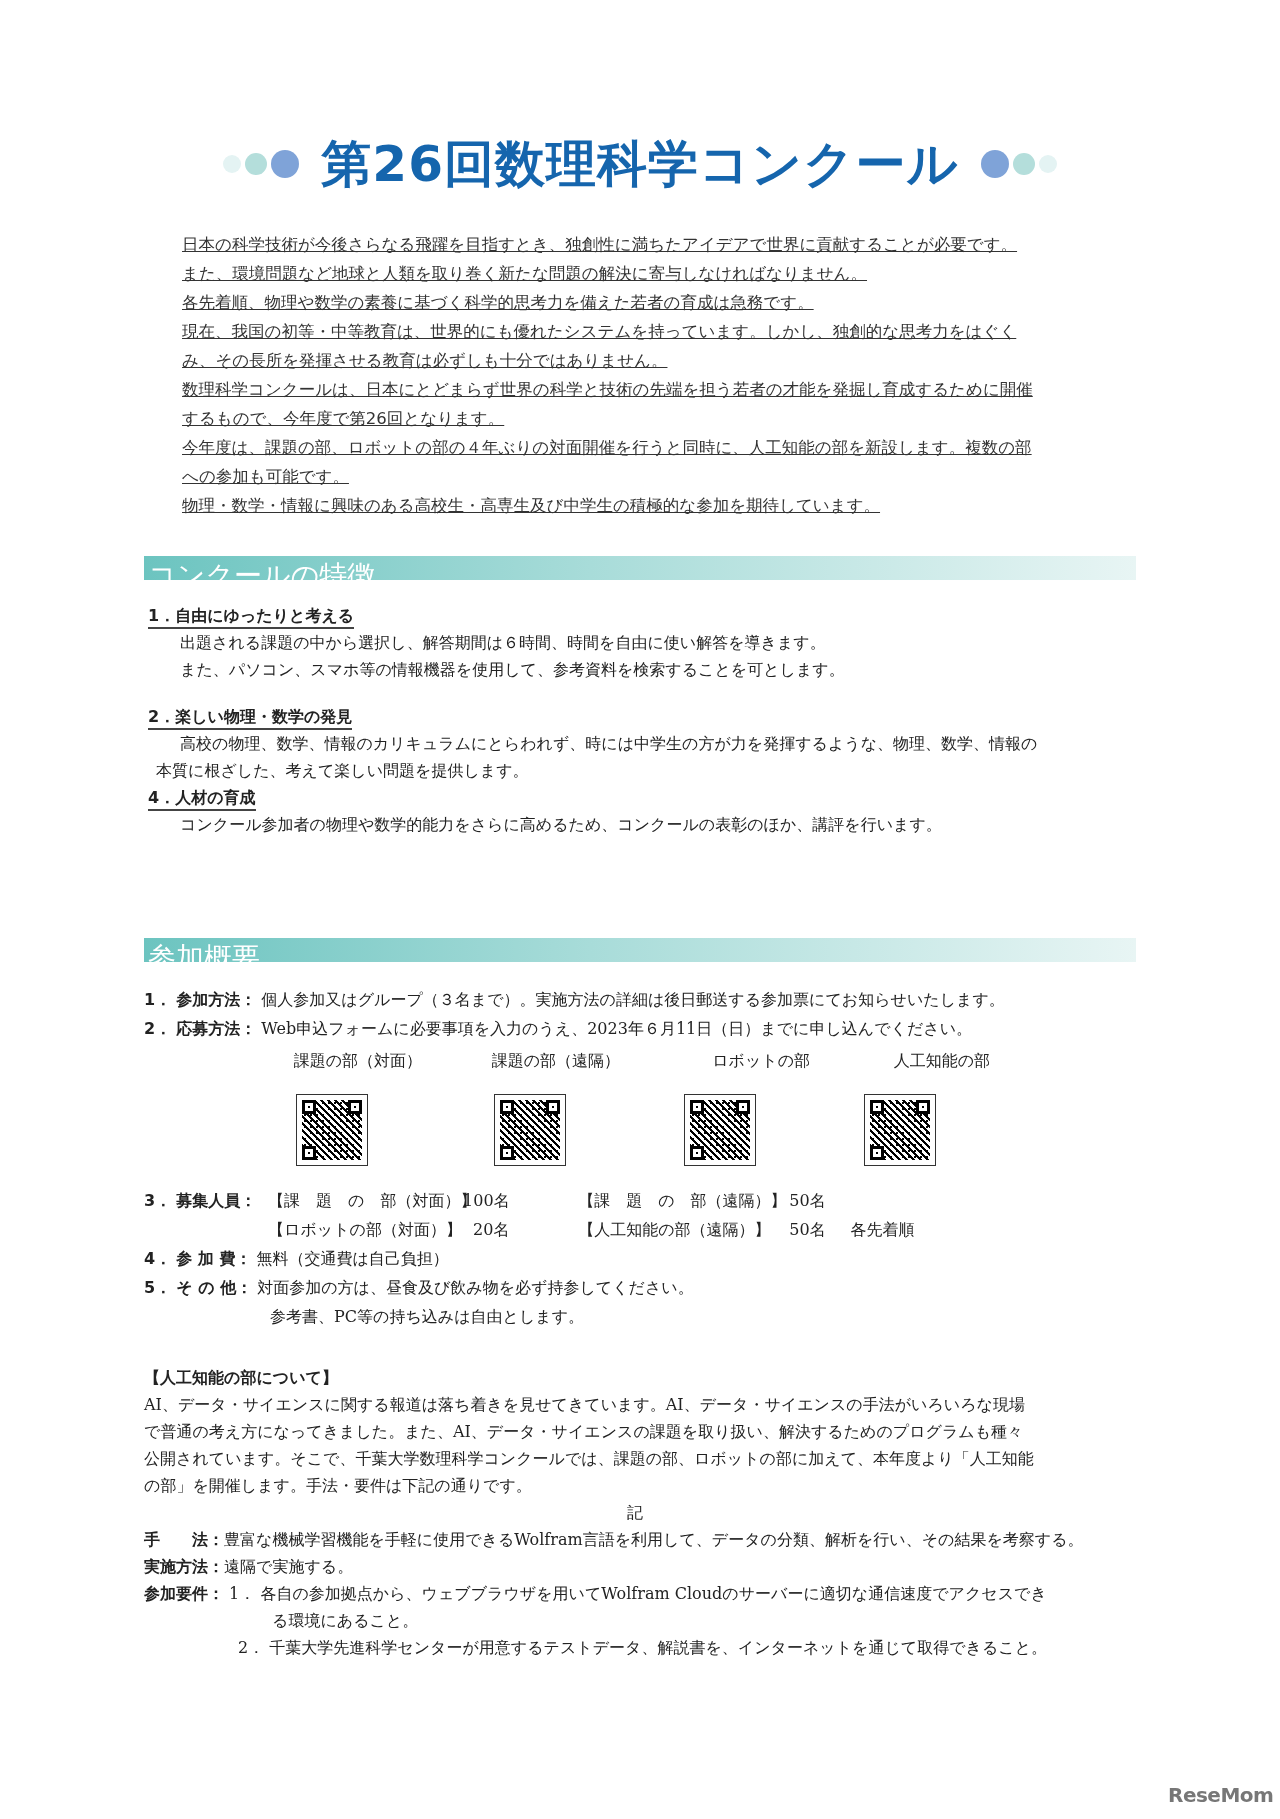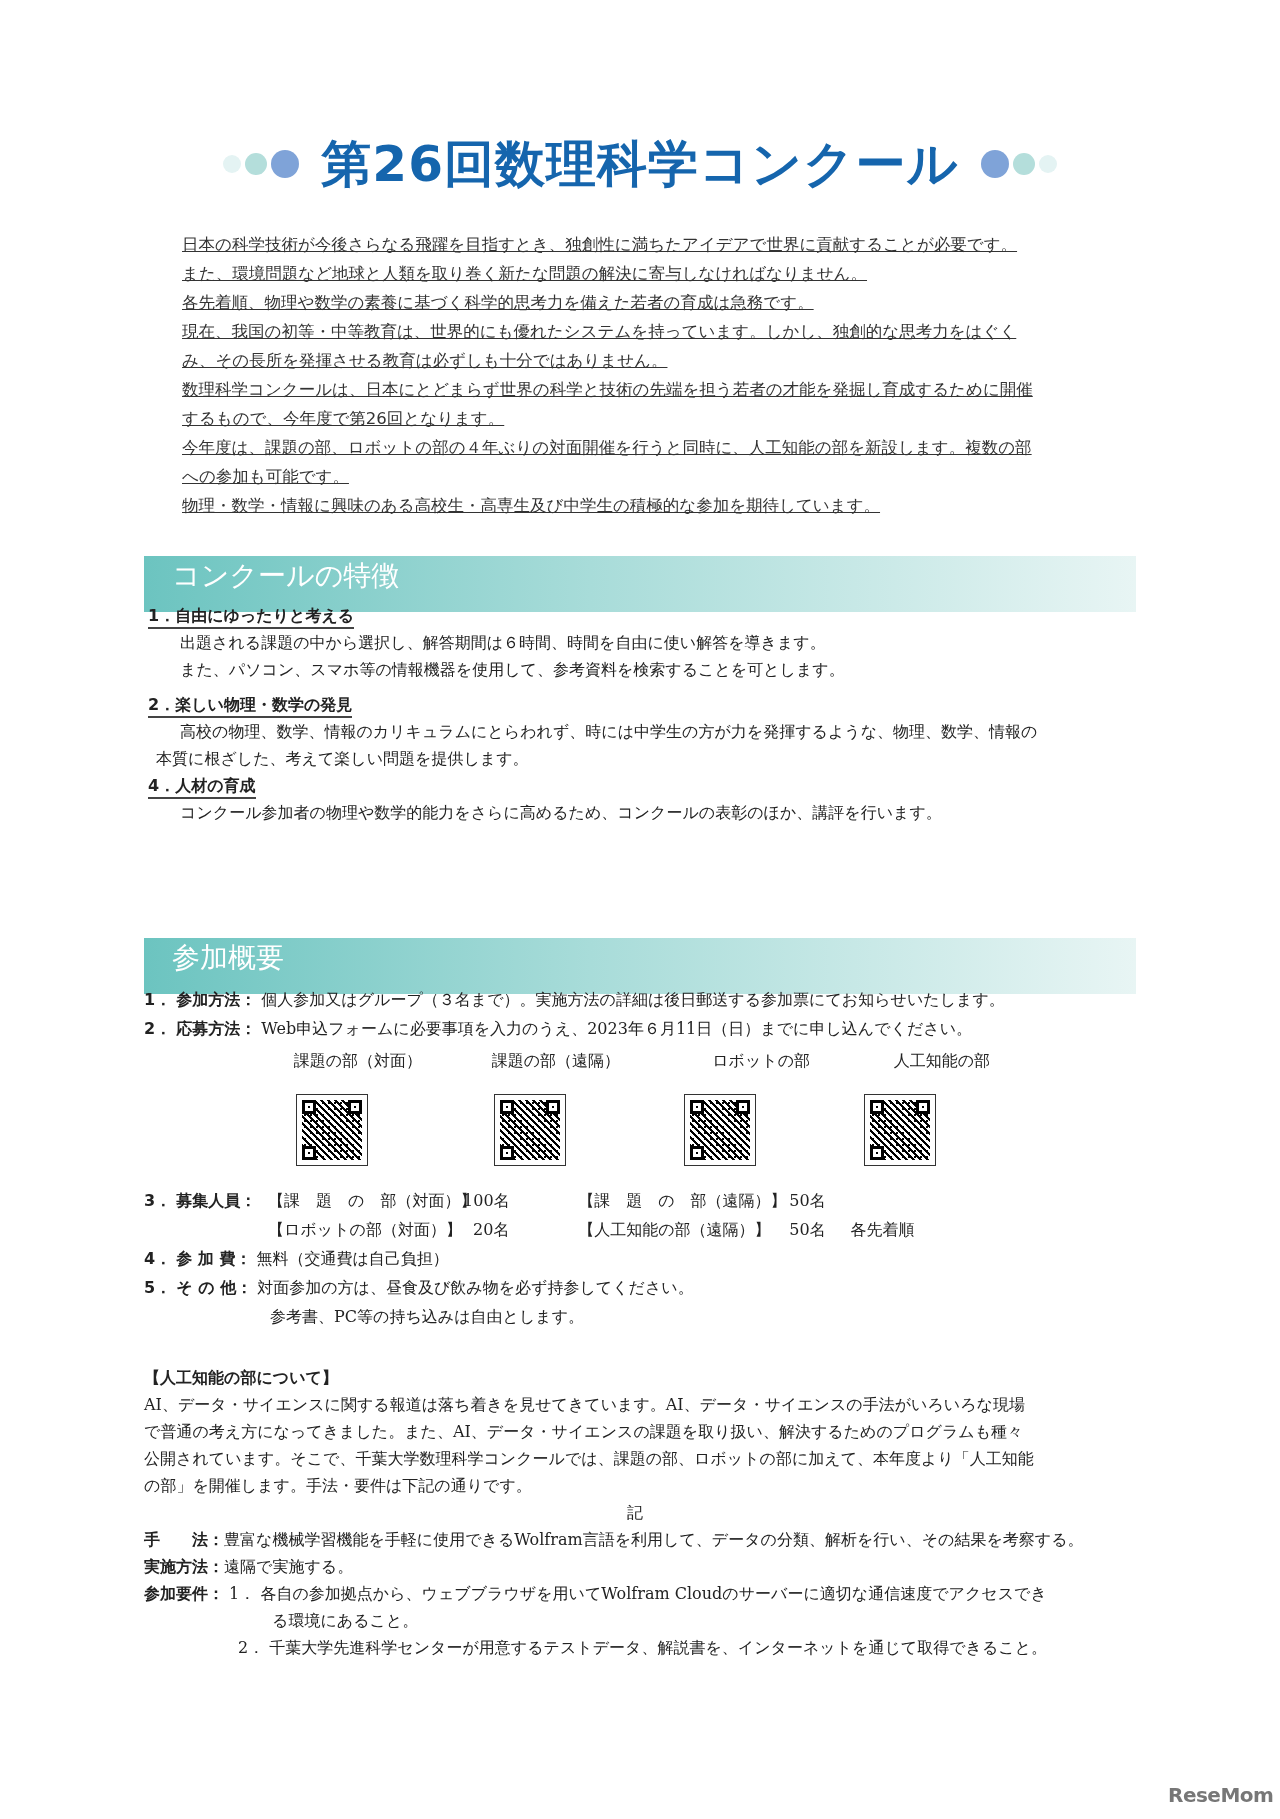--- a/index.html
+++ b/index.html
@@ -7,24 +7,24 @@
          font-family:"DejaVu Serif", serif; color:#222; }
   .title-row { position:absolute; top:128px; left:0; width:1280px; height:72px;
                display:flex; align-items:center; justify-content:center; }
   .dots { display:flex; align-items:center; gap:4px; margin:0 22px; }
   .dot { border-radius:50%; display:inline-block; }
   .title { font-family:"DejaVu Sans", sans-serif; font-weight:bold; font-size:50px;
            color:#1565ad; letter-spacing:1px; }
   .intro { position:absolute; top:230px; left:182px; width:920px;
            font-family:"DejaVu Sans", sans-serif; font-size:16.5px; line-height:29px; color:#333;text-decoration:underline; }
   .intro p { margin:0; }
-  .sec-head { position:absolute; left:144px; width:992px; height:56px;
+  .sec-head { position:absolute; left:144px; width:992px; height:24px;
               background:linear-gradient(to right,#6cc4c0 0%,#a8dcd9 45%,#e8f5f4 100%);
               font-family:"DejaVu Sans", sans-serif; font-size:28px; color:#fff;
-              line-height:40px; padding-left:28px; box-sizing:border-box; }
+              line-height:40px; padding-left:4px; box-sizing:border-box; }
   .feat { position:absolute; left:144px; width:1000px; font-size:16px; line-height:27px; }
   .feat-h { font-family:"DejaVu Sans", sans-serif; font-weight:bold; font-size:16px;
             display:inline-block; border-bottom:2px solid #444; line-height:22px; margin-left:4px; }
   .feat-b { padding-left:36px; text-indent:0;font-family:Liberation Serif, serif; }
   .row { position:absolute; left:144px; font-size:16px; line-height:27px; white-space:nowrap; }
   .lbl { font-family:"DejaVu Sans", sans-serif; font-weight:bold; }
   .qr-wrap { position:absolute; top:1050px; left:250px; width:720px; height:130px; }
   .qr-item { position:absolute; text-align:right; width:180px; }
   .qr-label { font-size:16px; line-height:22px; }
   .qr-box { margin:22px auto 0; width:72px; height:72px; border:1.5px solid #333; padding:5px;
@@ -72,21 +72,21 @@
 </div>
 
 <div class="sec-head" style="top:556px">コンクールの特徴</div>
 
 <div class="feat" style="top:602px">
   <div>
     <span class="feat-h">1．自由にゆったりと考える</span>
     <div class="feat-b">出題される課題の中から選択し、解答期間は６時間、時間を自由に使い解答を導きます。</div>
     <div class="feat-b">また、パソコン、スマホ等の情報機器を使用して、参考資料を検索することを可とします。</div>
   </div>
-  <div style="margin-top:8px">
+  <div style="margin-top:20px">
     <span class="feat-h">2．楽しい物理・数学の発見</span>
     <div class="feat-b">高校の物理、数学、情報のカリキュラムにとらわれず、時には中学生の方が力を発揮するような、物理、数学、情報の</div>
     <div style="padding-left:12px">本質に根ざした、考えて楽しい問題を提供します。</div>
   </div>
   <div style="">
     <span class="feat-h">4．人材の育成</span>
     <div class="feat-b">コンクール参加者の物理や数学的能力をさらに高めるため、コンクールの表彰のほか、講評を行います。</div>
   </div>
 </div>
 

